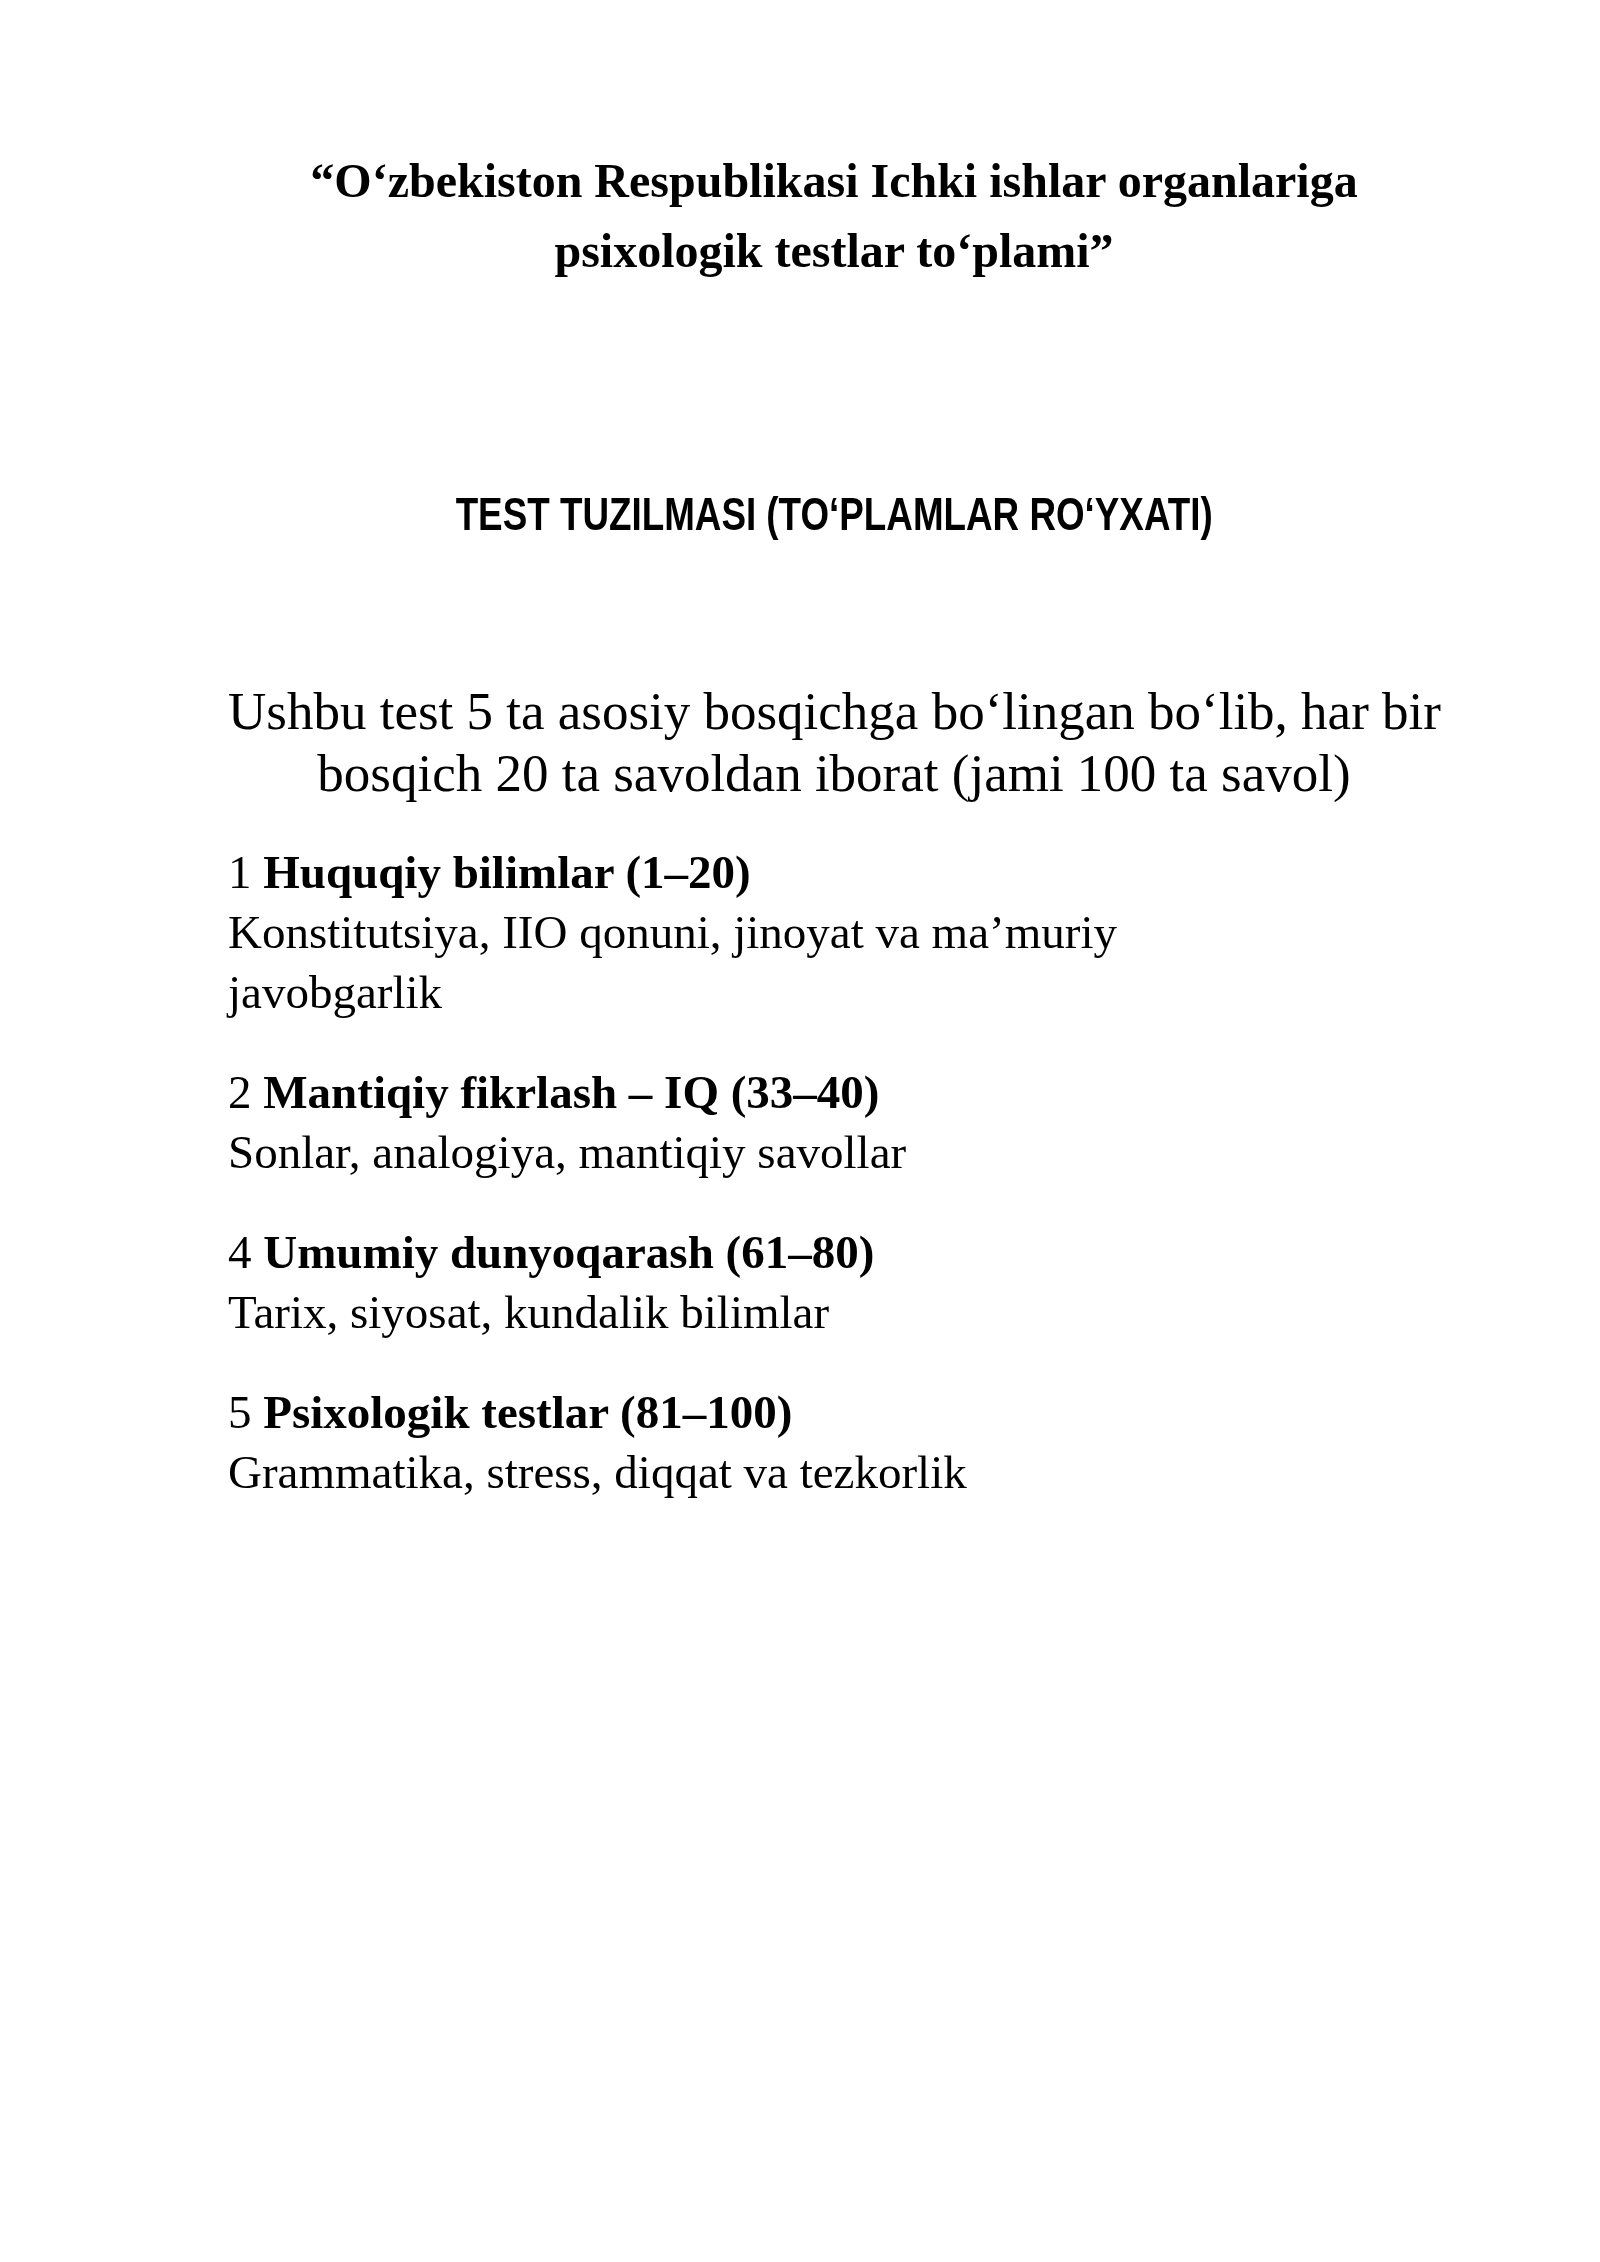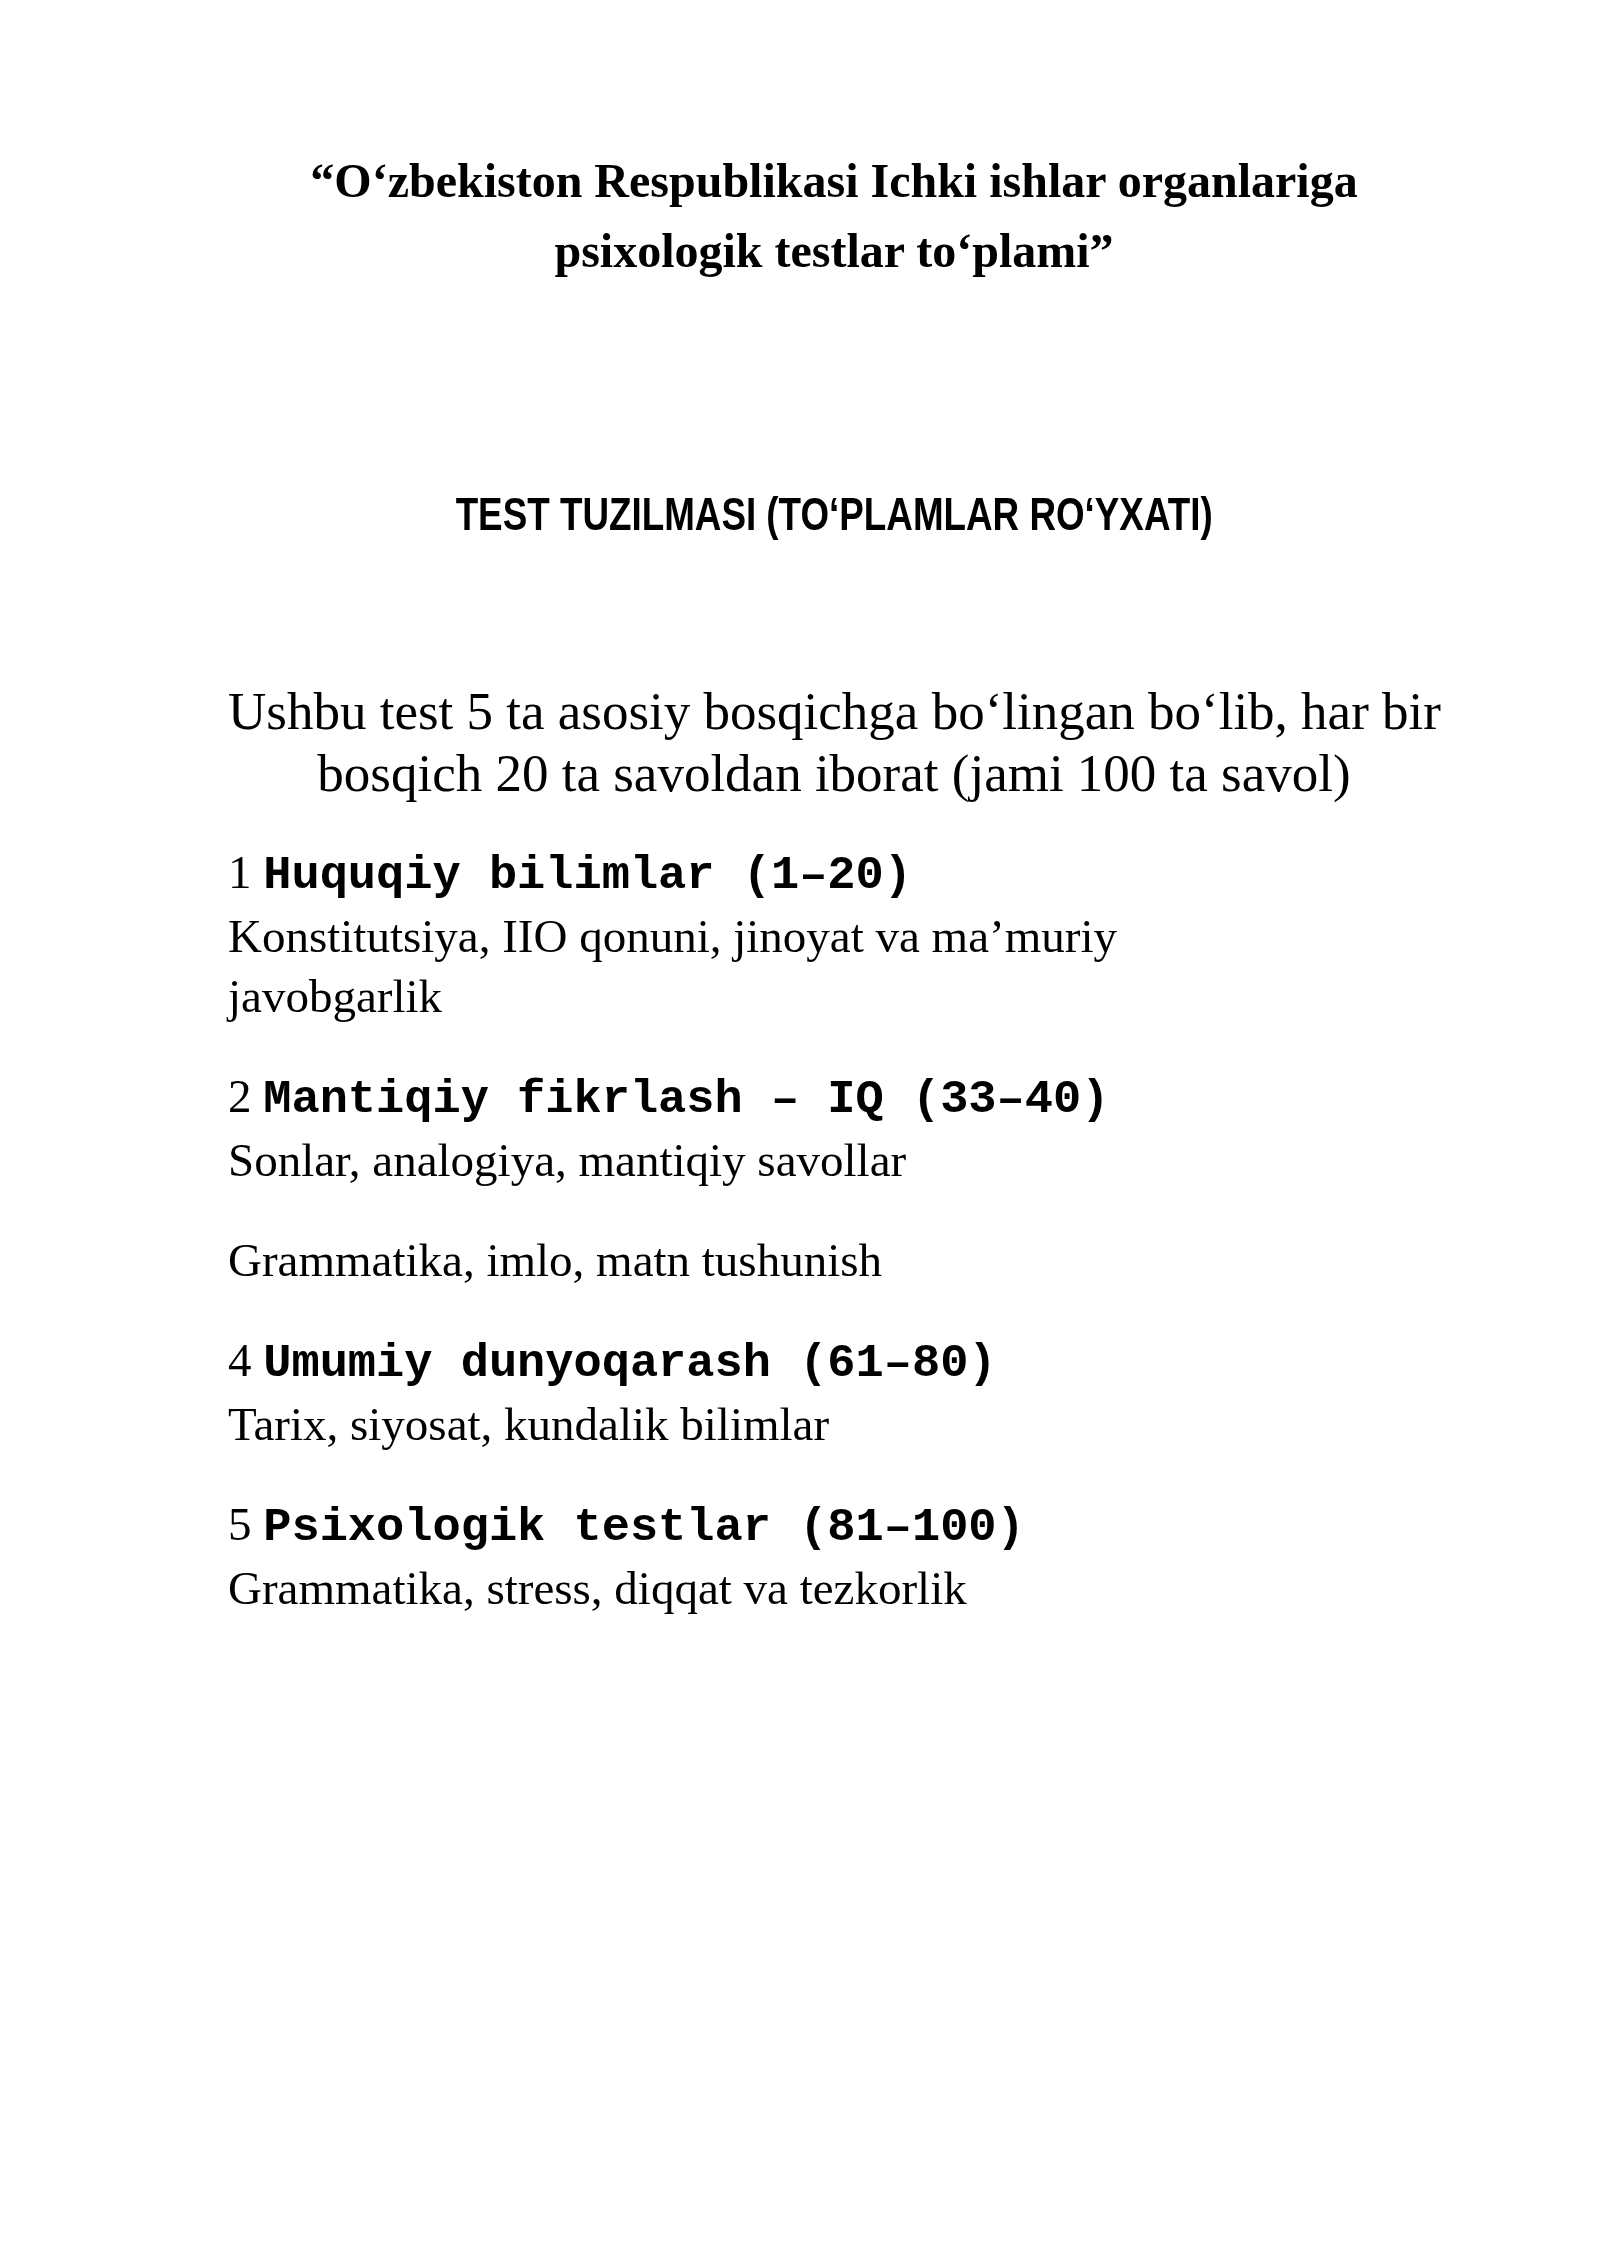--- a/index.html
+++ b/index.html
@@ -65,21 +65,20 @@
     margin: 0 0 40px 0;
   }
   .sec-heading {
     white-space: pre;
   }
   .sec-num {
     font-weight: normal;
   }
   .sec-title {
     font-weight: bold;
-    font-family: Liberation Mono, monospace;
   }
   .sec-desc {
     white-space: nowrap;
   }
 </style>
 </head>
 <body>
 
 <div class="page">
   <div class="content">
@@ -105,21 +104,20 @@
         <div class="sec-desc">Konstitutsiya, IIO qonuni, jinoyat va ma’muriy</div>
         <div class="sec-desc">javobgarlik</div>
       </div>
 
       <div class="section">
         <div class="sec-heading"><span class="sec-num">2 </span><span class="sec-title">Mantiqiy fikrlash – IQ (33–40)</span></div>
         <div class="sec-desc">Sonlar, analogiya, mantiqiy savollar</div>
       </div>
 
       <div class="section">
-        <div class="sec-desc">Grammatika, imlo, matn tushunish</div>
       </div>
 
       <div class="section">
         <div class="sec-heading"><span class="sec-num">4 </span><span class="sec-title">Umumiy dunyoqarash (61–80)</span></div>
         <div class="sec-desc">Tarix, siyosat, kundalik bilimlar</div>
       </div>
 
       <div class="section">
         <div class="sec-heading"><span class="sec-num">5 </span><span class="sec-title">Psixologik testlar (81–100)</span></div>
         <div class="sec-desc">Grammatika, stress, diqqat va tezkorlik</div>

